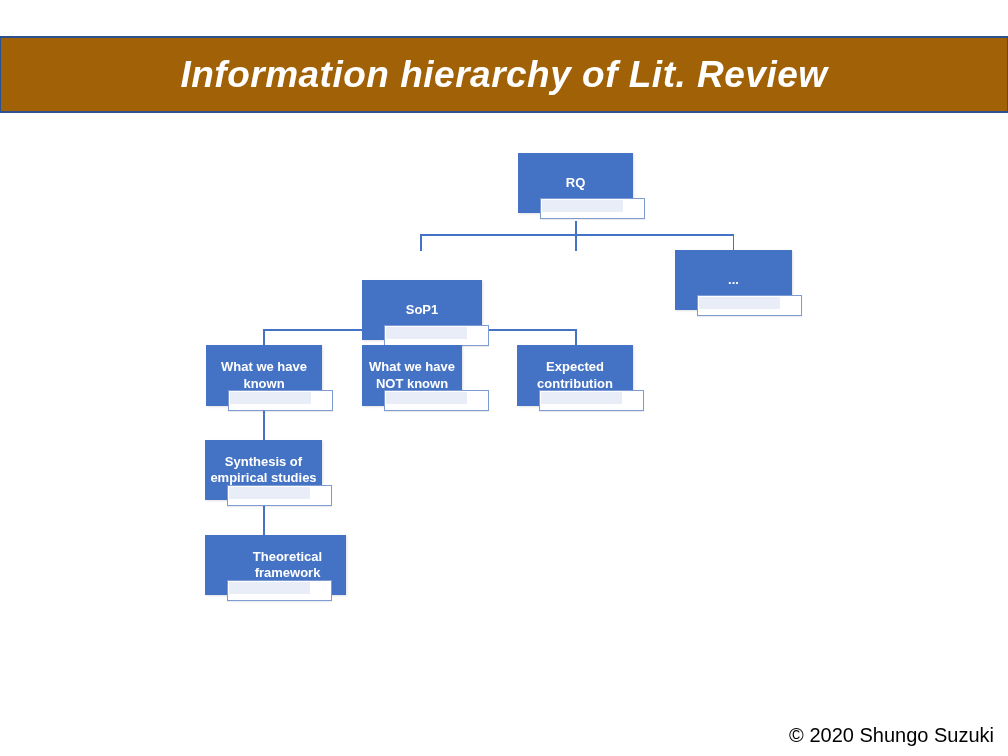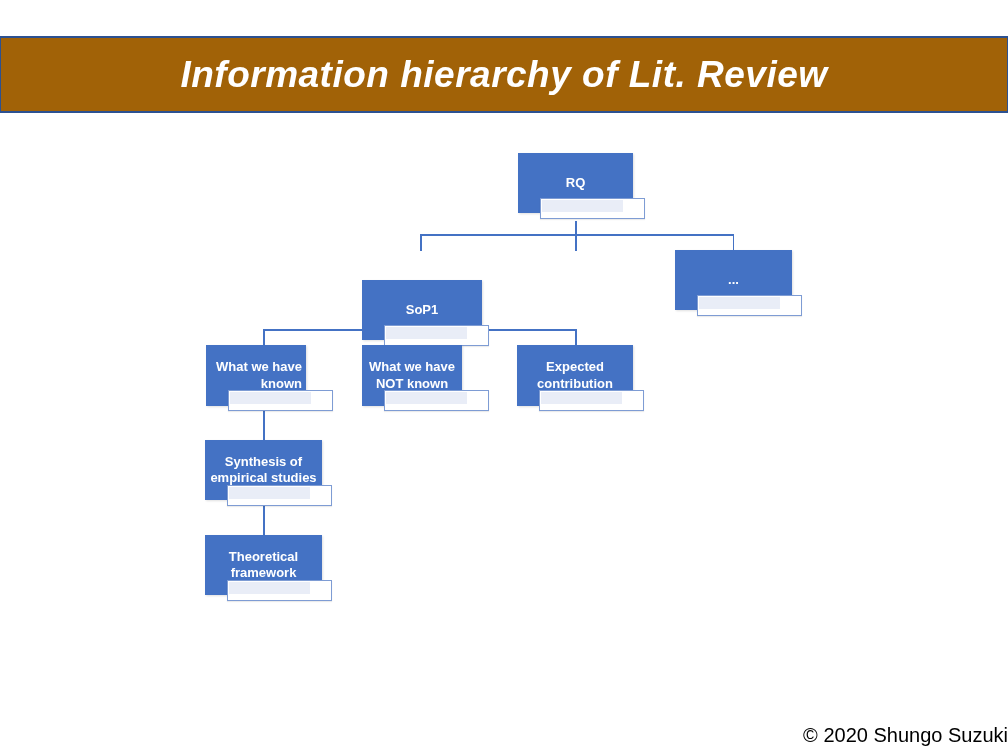--- a/index.html
+++ b/index.html
@@ -78,21 +78,21 @@
     position: absolute;
     left: 1px;
     top: 1px;
     width: 79%;
     height: 62%;
     background: #e9edf7;
   }
   
   .copyright {
     position: absolute;
-    right: 0;
+    right: 14px;
     bottom: 9px;
     font-size: 20px;
     color: #000000;
   }
 </style>
 </head>
 <body>
 
 <div class="slide">
 
@@ -130,21 +130,21 @@
     </div>
 
 
     <div class="node" style="left:675px; top:250px; width:117px; height:60px;">
       <span class="node-label">...</span>
       <div class="subbox">
           <div class="subbox-inner"></div>
         </div>
     </div>
 
-    <div class="node" style="left:206px; top:345px; width:100px; height:61px;text-align:right;">
+    <div class="node" style="left:206px; top:345px; width:116px; height:61px;">
       <span class="node-label">What we have known</span>
       <div class="subbox">
           <div class="subbox-inner"></div>
         </div>
     </div>
 
     <div class="node" style="left:362px; top:345px; width:100px; height:61px;">
       <span class="node-label">What we have NOT known</span>
       <div class="subbox">
           <div class="subbox-inner"></div>
@@ -158,21 +158,21 @@
         </div>
     </div>
 
     <div class="node" style="left:205px; top:440px; width:117px; height:60px;">
       <span class="node-label">Synthesis of empirical studies</span>
       <div class="subbox">
           <div class="subbox-inner"></div>
         </div>
     </div>
 
-    <div class="node" style="left:205px; top:535px; width:117px; height:60px;">
+    <div class="node" style="left:205px; top:535px; width:117px; height:60px;padding-left:24px;">
       <span class="node-label">Theoretical framework</span>
       <div class="subbox">
           <div class="subbox-inner"></div>
         </div>
     </div>
 
   </div>
 
   <span class="copyright">© 2020 Shungo Suzuki</span>
 

